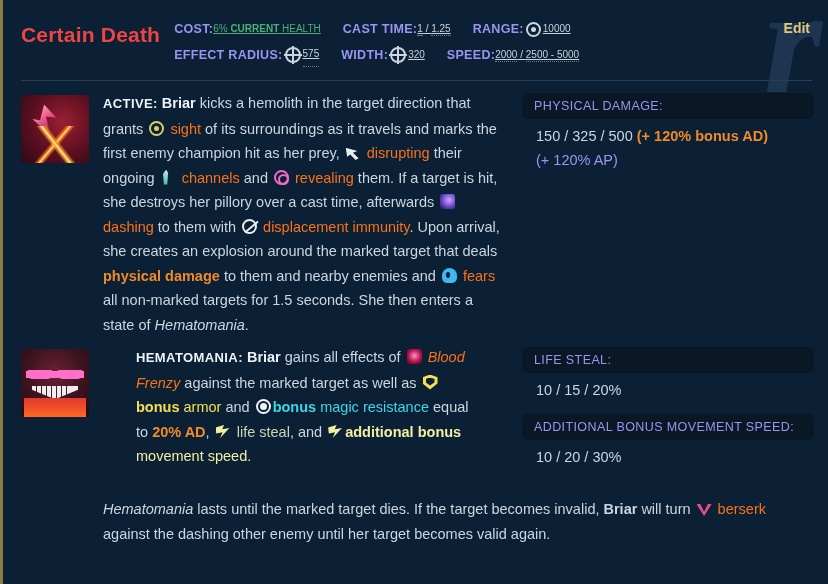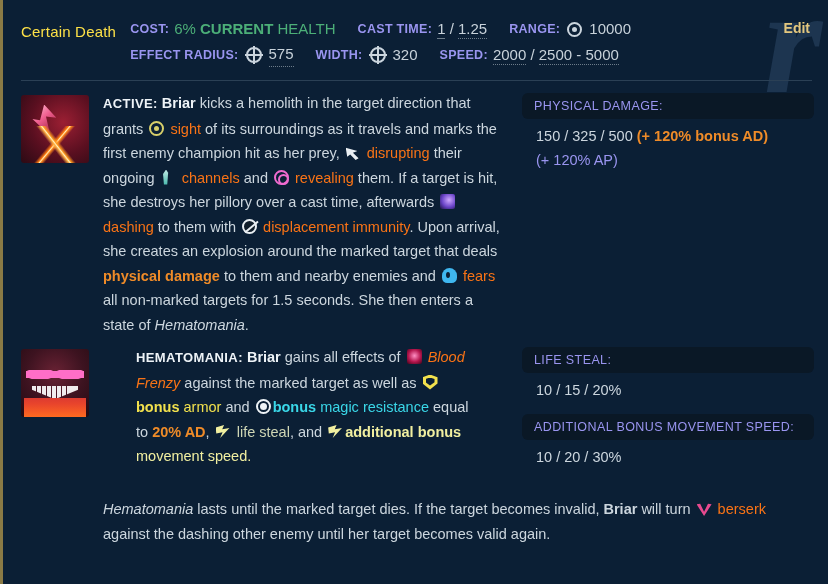--- a/index.html
+++ b/index.html
@@ -36,45 +36,45 @@
   
   .header {
     position: relative;
     z-index: 2;
     display: flex;
     align-items: flex-start;
     padding: 14px 14px 10px 18px;
     min-height: 62px;
   }
   .ability-title {
-    font-size: 15px;
-    font-weight: 400;
-    color: #fde047;
+    font-size: 21px;
+    font-weight: 700;
+    color: #ef4444;
     letter-spacing: .2px;
     white-space: nowrap;
     padding-top: 9px;
     padding-right: 14px;
   }
   .stat-lines { flex: 1; padding-top: 4px; }
   .stat-row {
     display: flex;
     flex-wrap: wrap;
     align-items: center;
     gap: 0 22px;
     line-height: 22px;
     margin-bottom: 3px;
   }
-  .stat-item { display: flex; align-items: center; gap: 5px; white-space: nowrap; }
+  .stat-item { display: flex; align-items: center; white-space: nowrap; }
   .stat-key {
     font-size: 12.5px;
     font-weight: 700;
     color: #9a95f0;
     letter-spacing: .3px;
   }
-  .stat-val { font-size: 15px; color: #c8d2da; }
+  .stat-val { font-size: 10px; color: #c8d2da; text-decoration: underline; }
   .stat-val.green { color: #4caf78; }
   .stat-val.green b { color: #4caf78; font-weight: 700; }
   .dotted { border-bottom: 1px dotted #6d7c8a; padding-bottom: 1px; }
   .solidu { border-bottom: 1px solid #6d7c8a; padding-bottom: 1px; }
   .edit-link {
     font-size: 14px;
     font-weight: 700;
     color: #e3c77e;
     cursor: pointer;
     padding: 6px 4px 0 10px;

